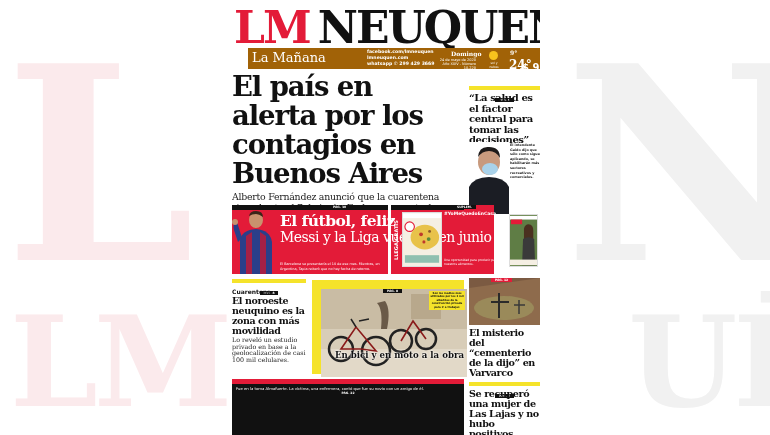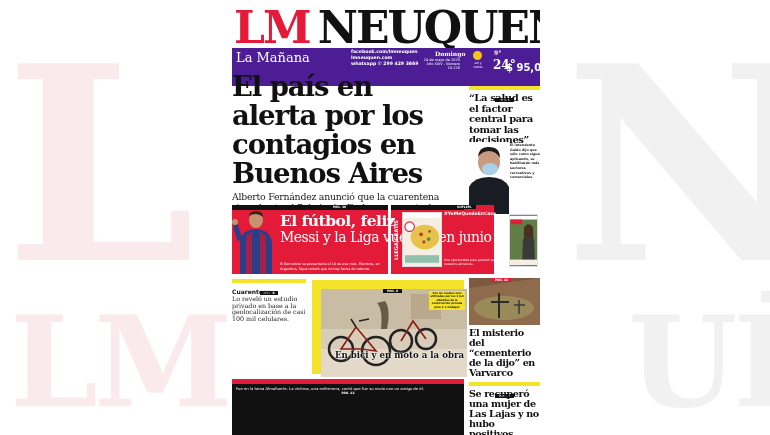--- a/index.html
+++ b/index.html
@@ -14,21 +14,21 @@
   .wm-bot .gray { color: #f1f1f1; }
 
   
   .page { position: absolute; left: 232px; top: 6px; width: 308px; height: 429px; background: #fff; overflow: hidden; }
 
   
   .masthead { position: relative; height: 64px; }
   .logo { position: absolute; left: 2px; top: 0; font-family: "DejaVu Serif", serif; font-weight: bold; font-size: 44px; line-height: 44px; letter-spacing: -2px; white-space: nowrap; }
   .logo .lm { color: #e31b38; margin-right: 8px; }
   .logo .name { color: #111; }
-  .redbar { position: absolute; left: 0; top: 42px; width: 308px; height: 38px; background: #4c1d95; color: #fff; }
+  .redbar { position: absolute; left: 16px; top: 42px; width: 308px; height: 21px; background: #a16207; color: #fff; }
   .redbar .sub { position: absolute; left: 4px; top: 2px; font-family: "DejaVu Serif", serif; font-size: 13px; }
   .redbar .social { position: absolute; left: 119px; top: 1px; font-family: "DejaVu Sans", sans-serif; font-size: 4.6px; font-weight: bold; line-height: 6px; }
   .redbar .day { position: absolute; left: 203px; top: 2px; font-family: "DejaVu Serif", serif; font-size: 6px; font-weight: bold; }
   .redbar .date { position: absolute; left: 190px; top: 10px; font-family: "DejaVu Sans", sans-serif; font-size: 3.5px; line-height: 4px; text-align: right; width: 38px; }
   .redbar .sun { position: absolute; left: 241px; top: 3px; width: 9px; height: 9px; border-radius: 50%; background: #f8c21d; }
   .redbar .wtxt { position: absolute; left: 239px; top: 13px; font-family: "DejaVu Sans", sans-serif; font-size: 3px; width: 14px; text-align: center; }
   .redbar .tmin { position: absolute; left: 262px; top: 1px; font-size: 6px; font-weight: bold; }
   .redbar .tmax { position: absolute; left: 261px; top: 10px; font-size: 12px; font-weight: bold; }
   .redbar .price { position: absolute; left: 274px; top: 2px; font-family: "DejaVu Sans", sans-serif; font-size: 10px; font-weight: bold; white-space: nowrap; margin-top: 12px; }
 
@@ -177,20 +177,21 @@
       <ellipse cx="20" cy="16" rx="4" ry="5" fill="#d6a98a"></ellipse>
       <path d="M15 14 Q16 9 20 9 Q25 9 25 16 L25 26 L15 26Z" fill="#4a3020"></path>
       <path d="M13 53 L14 25 Q20 21 26 25 L27 53Z" fill="#3a3a3a"></path>
       <rect x="0" y="47" width="29" height="6" fill="#f5efe3"></rect>
     </svg>
   </div>
 
   <div class="lower-left">
     <div class="yellow-tag"><span class="tag">PÁG. 8</span></div>
     <div class="kicker">Cuarentena</div>
+    <div class="ll-hl">El noroeste neuquino es la zona con más movilidad</div>
     <div class="ll-sum">Lo reveló un estudio privado en base a la geolocalización de casi 100 mil celulares.</div>
   </div>
 
   <div class="bike-box">
     <div class="bike-photo">
       <svg width="146" height="88" viewBox="0 0 146 88">
         <rect width="146" height="88" fill="#d8cdb8"></rect>
         <rect x="0" y="0" width="146" height="40" fill="#c9bca4"></rect>
         <rect x="90" y="5" width="30" height="25" fill="#b8a88c"></rect>
         <rect x="0" y="60" width="146" height="28" fill="#e2d9c8"></rect>

